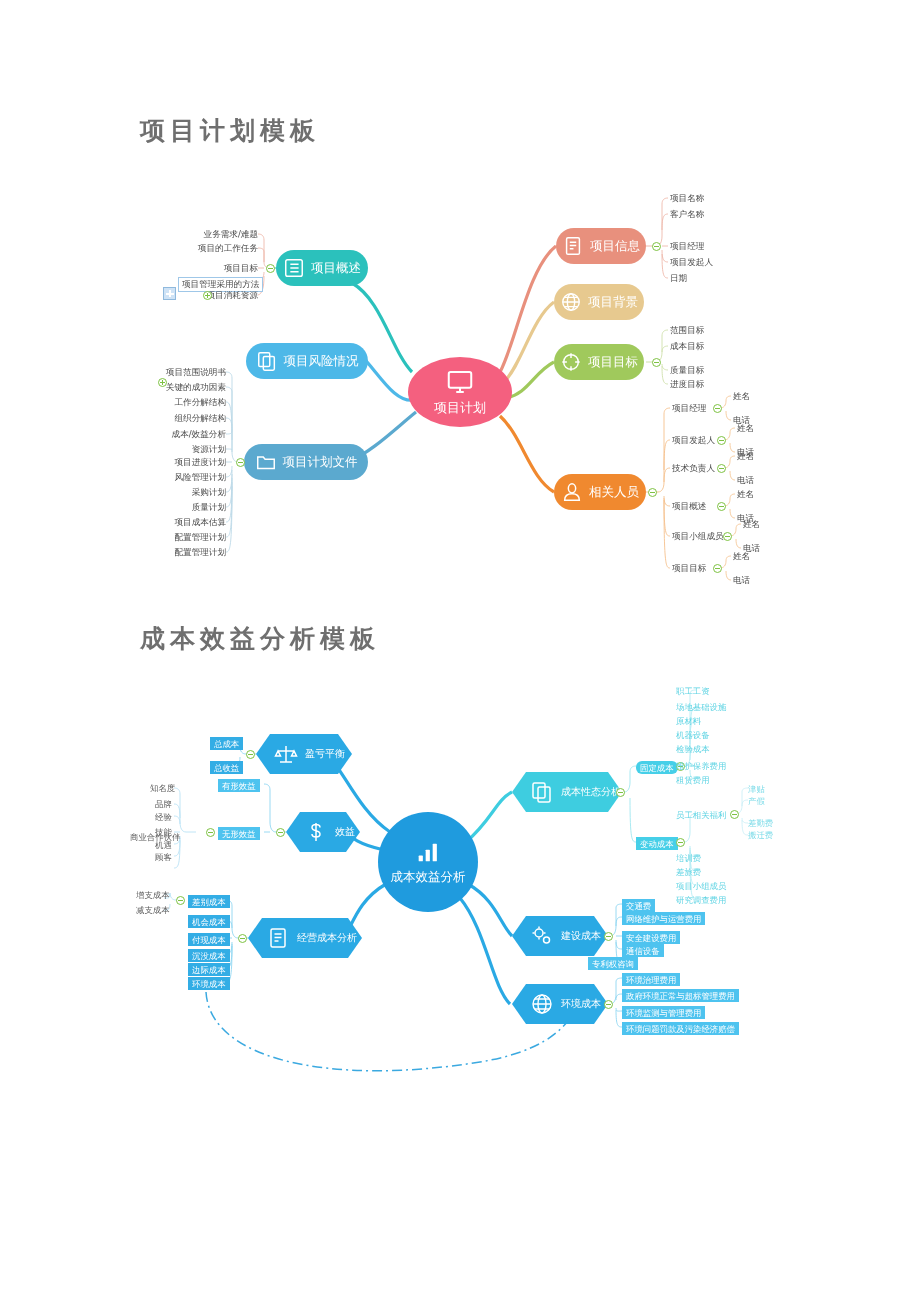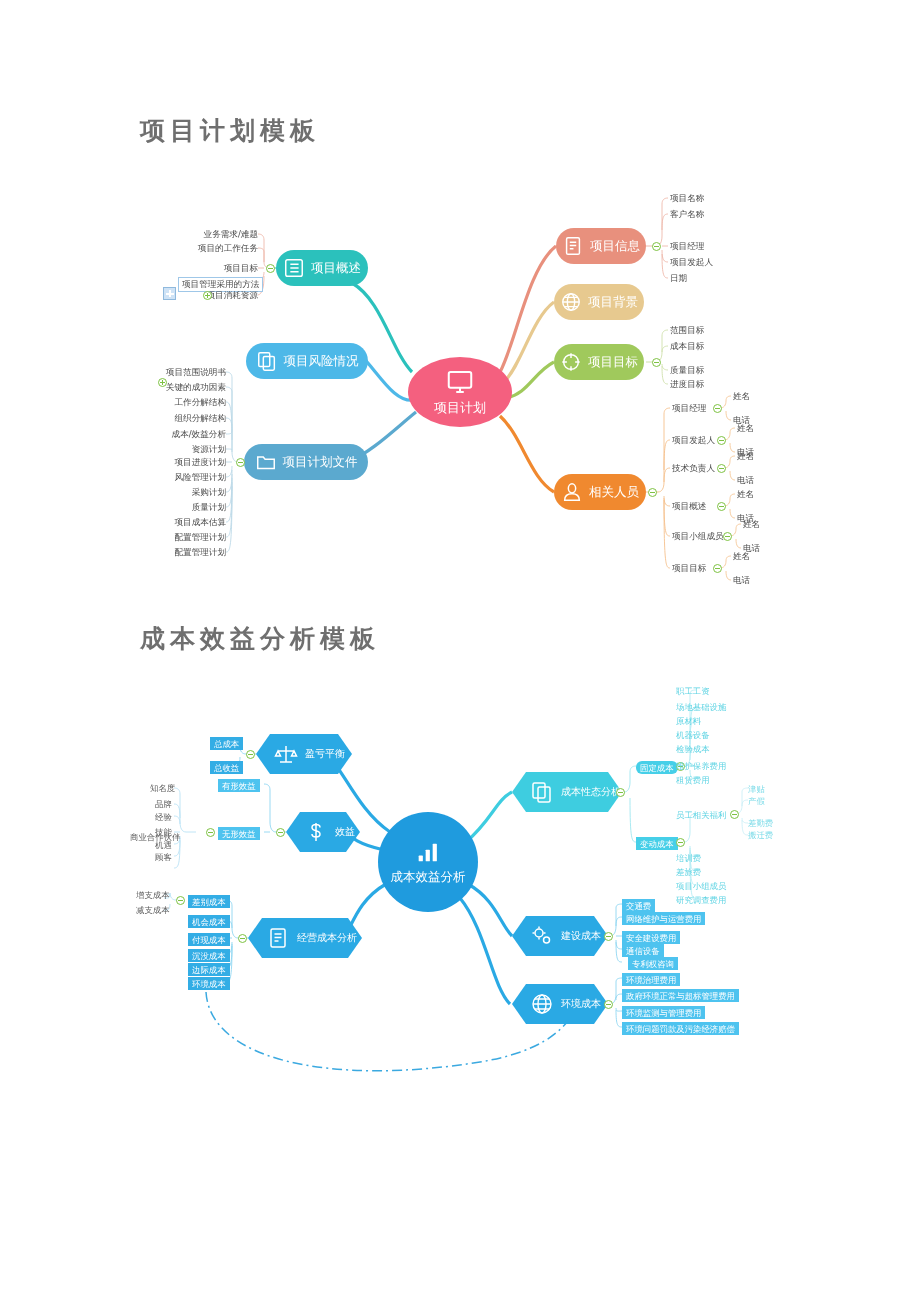--- a/index.html
+++ b/index.html
@@ -447,21 +447,21 @@
   <div class="tog" style="left:730px;top:810px;"></div>
   <div class="chip plain" style="left:748px;top:784px;color:#7bdbe8;">津贴</div>
   <div class="chip plain" style="left:748px;top:796px;color:#7bdbe8;">产假</div>
   <div class="chip plain" style="left:748px;top:818px;color:#7bdbe8;">差勤费</div>
   <div class="chip plain" style="left:748px;top:830px;color:#7bdbe8;">搬迁费</div>
 
   <div class="chip sky" style="left:622px;top:899px;">交通费</div>
   <div class="chip sky" style="left:622px;top:912px;">网络维护与运营费用</div>
   <div class="chip sky" style="left:622px;top:931px;">安全建设费用</div>
   <div class="chip sky" style="left:622px;top:944px;">通信设备</div>
-  <div class="chip sky" style="left:628px;top:957px;text-align:center;">专利权咨询</div>
+  <div class="chip sky" style="left:588px;top:957px;text-align:center;">专利权咨询</div>
   <div class="tog" style="left:604px;top:932px;"></div>
 
   <div class="chip sky" style="left:622px;top:973px;">环境治理费用</div>
   <div class="chip sky" style="left:622px;top:989px;">政府环境正常与超标管理费用</div>
   <div class="chip sky" style="left:622px;top:1006px;">环境监测与管理费用</div>
   <div class="chip sky" style="left:622px;top:1022px;">环境问题罚款及污染经济赔偿</div>
   <div class="tog" style="left:604px;top:1000px;"></div>
 
 </div>
 

